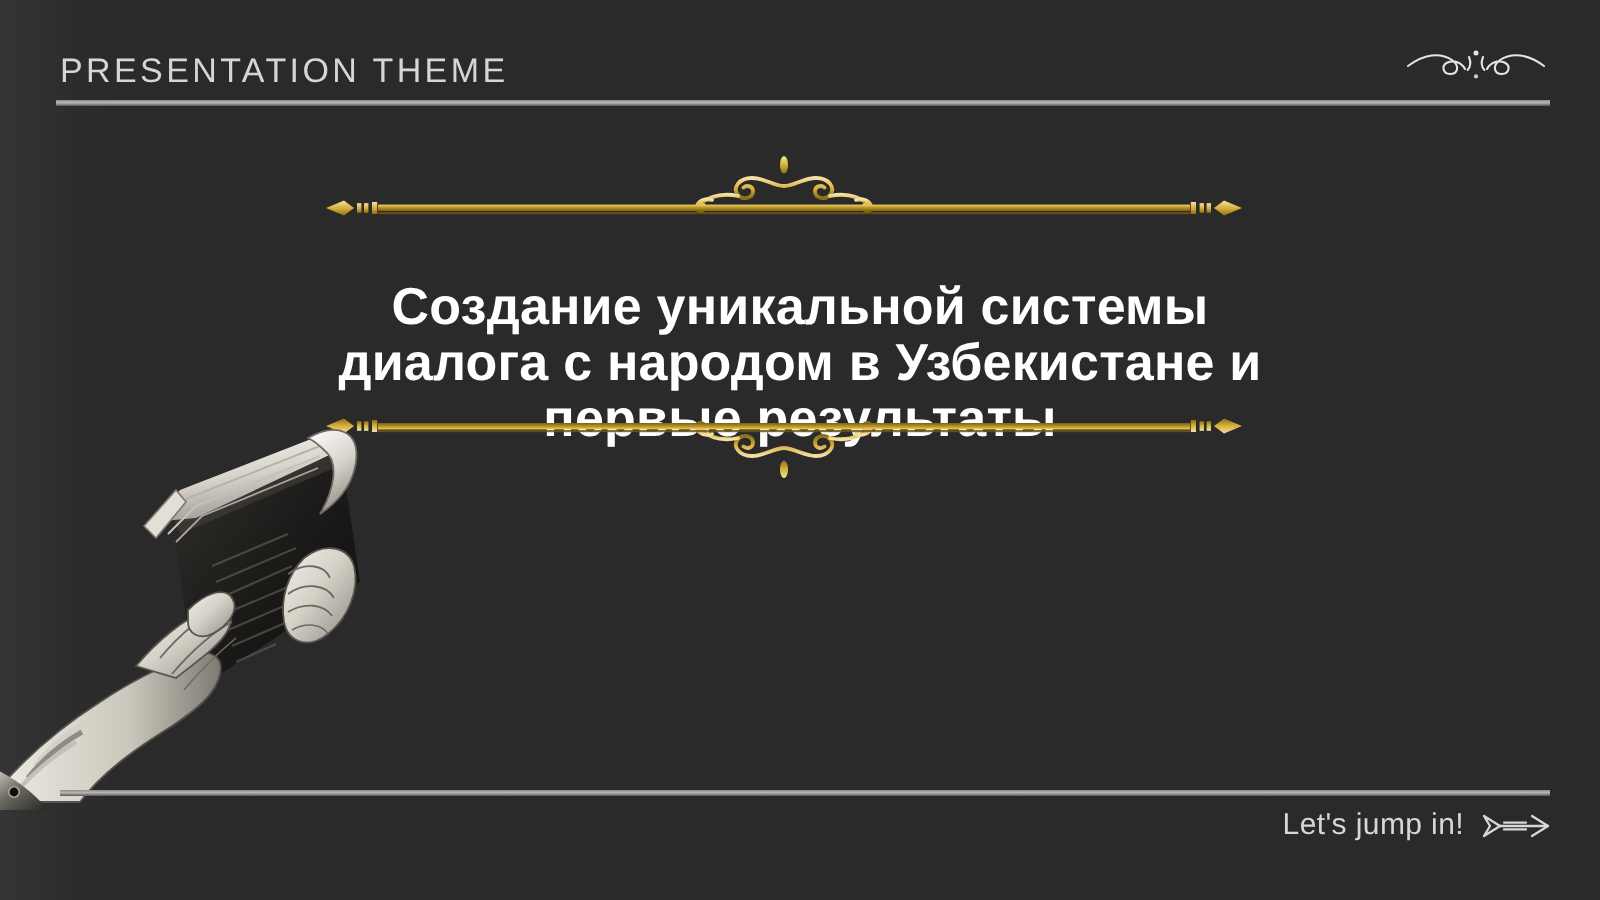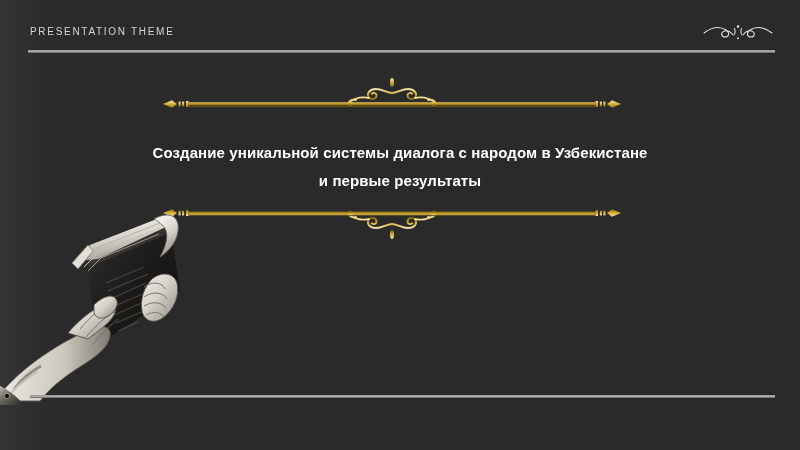--- a/index.html
+++ b/index.html
@@ -21,21 +21,21 @@
   #slide::before{
     content:"";
     position:absolute; left:0; top:0; bottom:0; width:58px;
     background:linear-gradient(90deg, rgba(255,255,255,.050), rgba(255,255,255,.012) 60%, rgba(255,255,255,0));
     pointer-events:none;
   }
 
   
   .header-label{
     position:absolute; left:30px; top:26px;
-    font-size:10px; letter-spacing:1.7px;
+    font-size:17px; letter-spacing:1.7px;
     color:#d8d6d2; font-weight:400; white-space:nowrap;
   }
   .rule{
     position:absolute; height:3px;
     background:linear-gradient(180deg,#8e8c88 0%, #b9b7b3 45%, #5a5854 100%);
   }
   .rule.top    { left:28px; right:25px; top:50px; }
   .rule.bottom { left:30px; right:25px; top:395px; }
 
   .corner-flourish{
@@ -48,21 +48,21 @@
     position:absolute; left:163px; width:458px; height:44px;
   }
   .divider.one  { top:76px; }
   .divider.two  { top:197px; }
 
   
   .title{
     position:absolute; left:150px; width:500px; top:139px;
     text-align:center;
     color:#ffffff; font-weight:700;
-    font-size:15px; line-height:28px;
+    font-size:26px; line-height:28px;
     letter-spacing:.1px;
   }
 
   
   .author{
     position:absolute; left:150px; width:500px; top:308px;
     text-align:center;
     color:#eceae6; font-style:italic; font-weight:400;
     font-size:16.5px; letter-spacing:.3px;
   }
@@ -258,14 +258,26 @@
     <path d="M24 178 C32 168, 42 160, 50 156" fill="none" stroke="#d5d0c6" stroke-width="3.2"></path>
     <path d="M20 184 C28 174, 38 166, 47 161" fill="none" stroke="#8f8b83" stroke-width="2.6"></path>
     <path d="M15 190 C24 180, 34 172, 44 166" fill="none" stroke="#c5c0b6" stroke-width="2.2"></path>
 
     <path d="M0 200 L0 178 C10 182, 22 190, 30 200 Z" fill="url(#cuff)"></path>
     <circle cx="13" cy="191" r="2.6" fill="#0f0f0e" stroke="#a7a29a" stroke-width=".8"></circle>
   </svg>
 
   <div class="rule bottom"></div>
 
+  <div class="cta">
+    <span class="cta-text">Let's jump in!</span>
+    <svg class="cta-arrow" viewBox="0 0 34 16">
+      <g fill="none" stroke="#d9d7d3" stroke-width="1.15" stroke-linejoin="round" stroke-linecap="round">
+        <path d="M1 3 L9 8 L1 13 L4 8 Z"></path>
+        <path d="M9 8 L33 8"></path>
+        <path d="M25 3 L33 8 L25 13"></path>
+        <path d="M11 6.3 L22 6.3"></path>
+        <path d="M11 9.7 L22 9.7"></path>
+      </g>
+    </svg>
+  </div>
 
 </div>
 
 </body></html>

